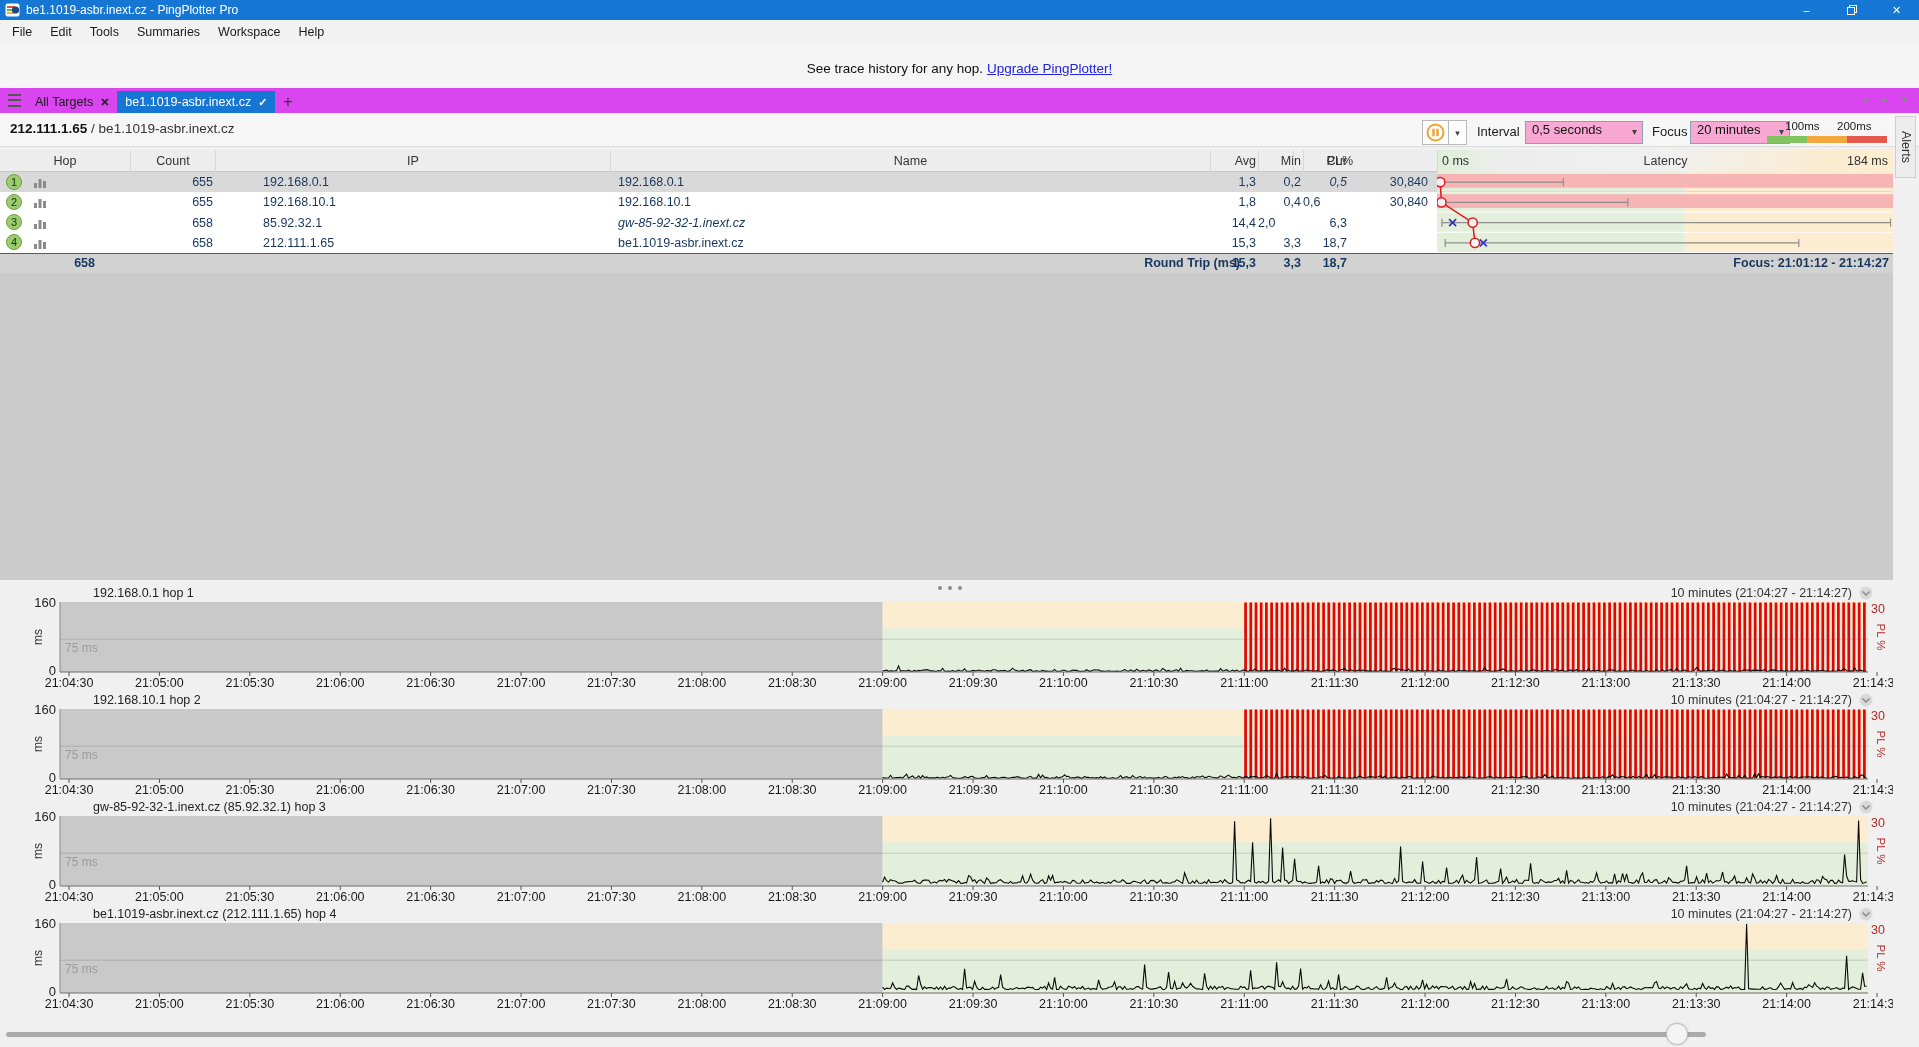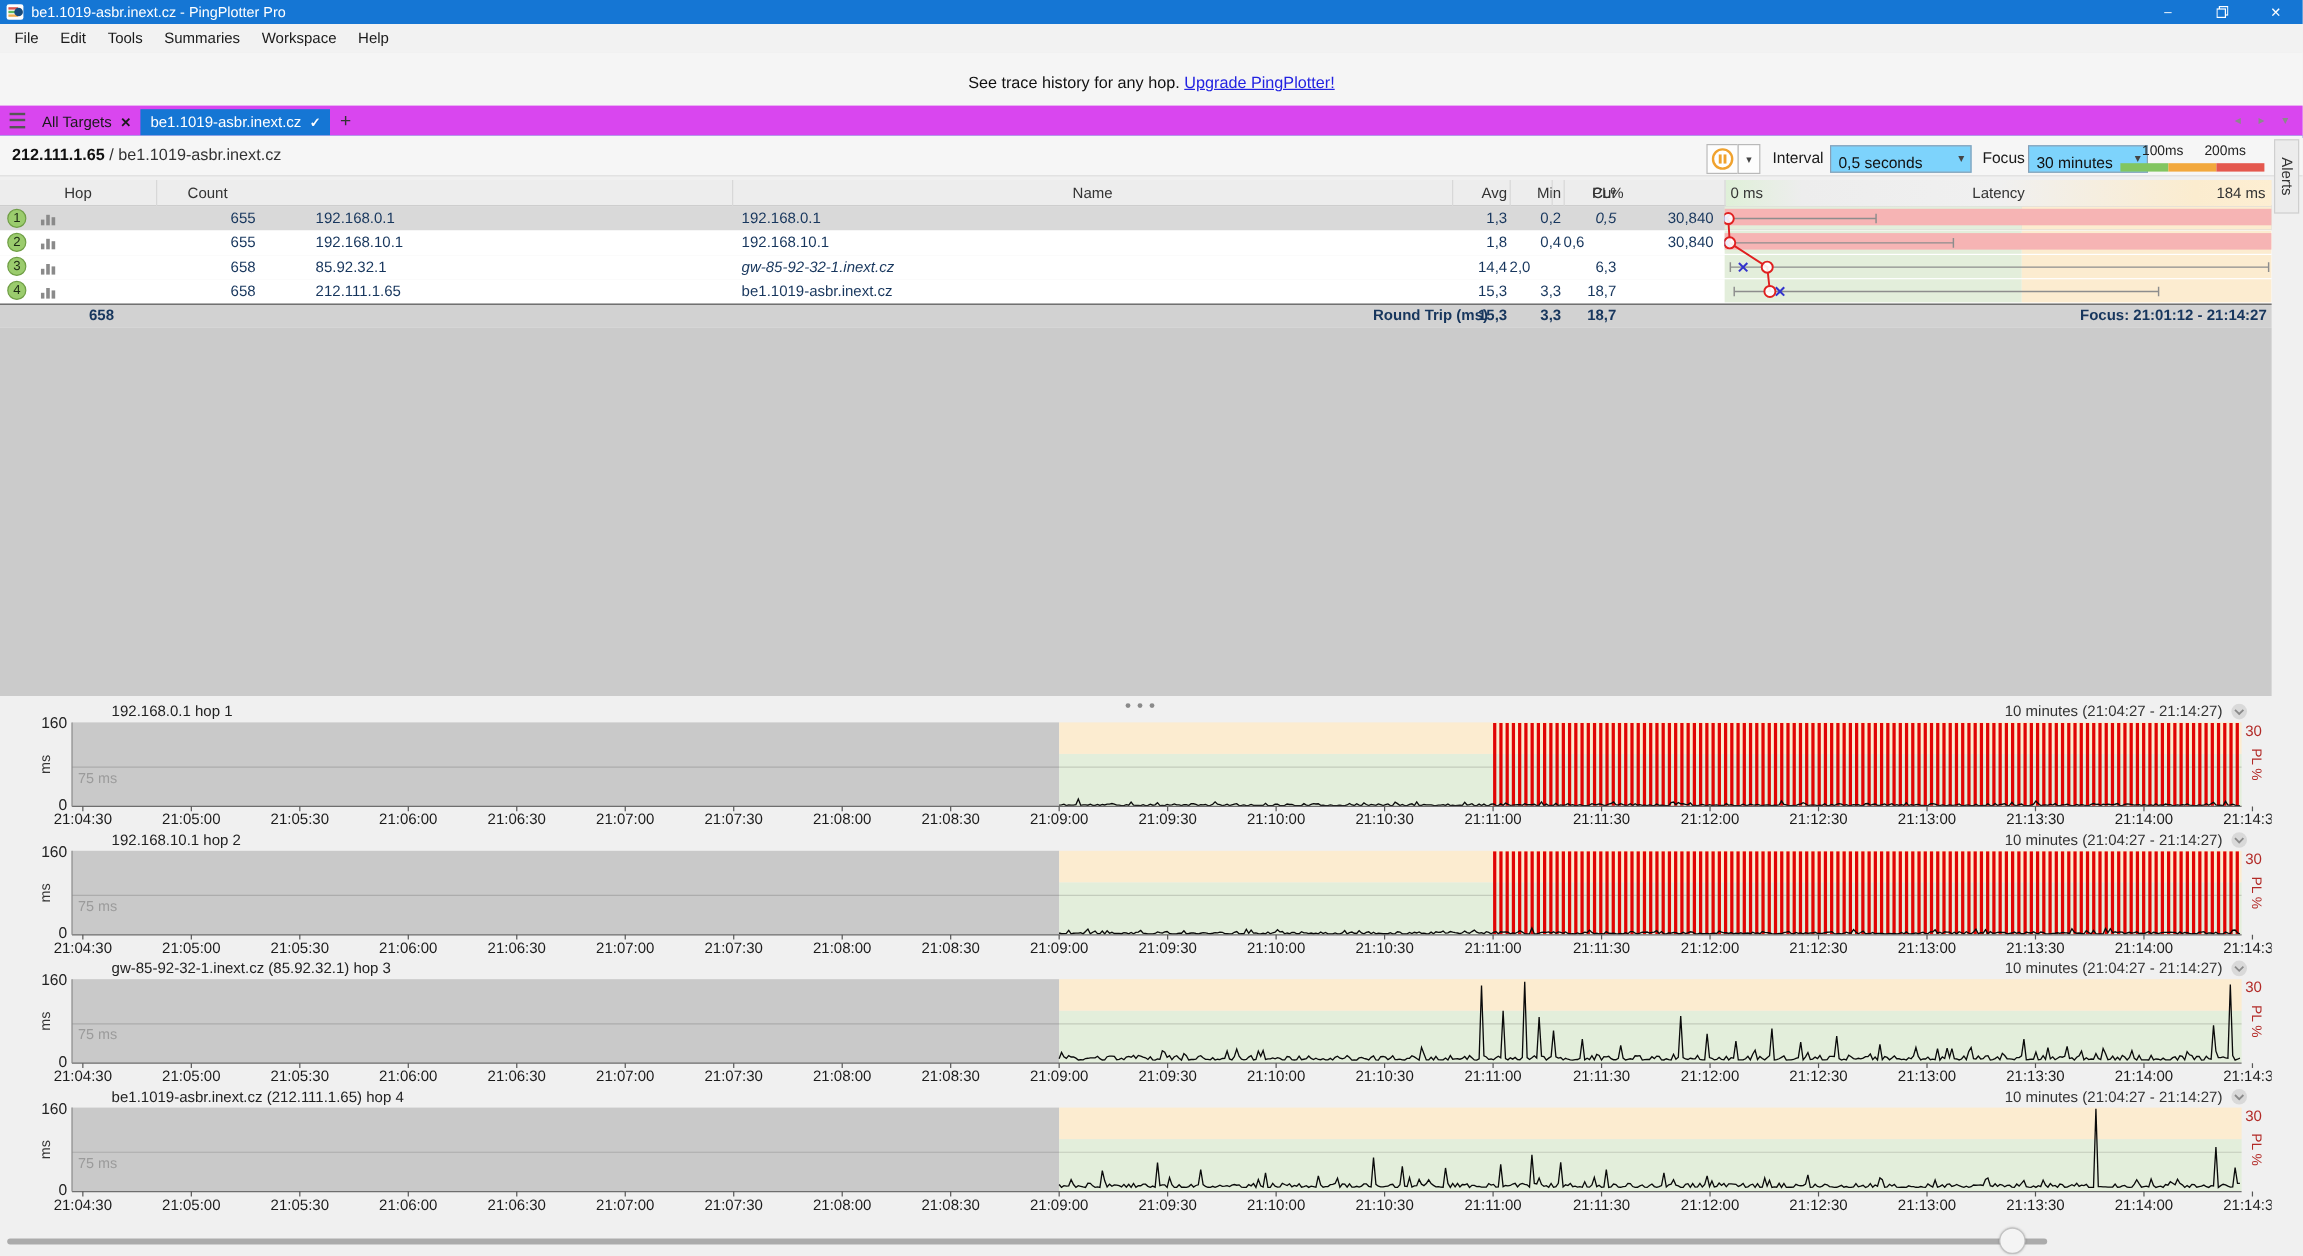--- a/index.html
+++ b/index.html
@@ -25,21 +25,21 @@
   #hamburger:before{content:"";position:absolute;left:0;right:0;top:2.5px;border-top:2px solid #555}
   .tabx{font-size:11px;font-weight:bold}
   #tab-add{font-size:16px;color:#333;padding:0 8px 2px 8px}
   #tab-arrows{position:absolute;right:6px;top:94px;font-size:10px;color:#8a8a8a;letter-spacing:6px}
   
   #targetbar{left:0;top:113px;width:1919px;height:33px;background:#f6f6f6;border-bottom:1px solid #dcdcdc;font-size:13.5px}
   #target-label{position:absolute;left:10px;top:8px;color:#333}
   #target-label b{color:#111}
   .ctl-btn{position:absolute;top:7px;height:25px;background:#fdfdfd;border:1px solid #b9b9b9;display:flex;align-items:center;justify-content:center;box-sizing:border-box}
   .ctl-label{position:absolute;top:11px;font-size:13px;color:#1a1a1a}
-  .select{position:absolute;top:8px;height:23px;background:#7dd3fc;border:1px solid #8aa0b5;box-sizing:border-box;font-size:13px;display:flex;align-items:flex-end;padding-left:6px;color:#111}
+  .select{position:absolute;top:8px;height:23px;background:#f9a8d4;border:1px solid #8aa0b5;box-sizing:border-box;font-size:13px;display:flex;align-items:flex-start;padding-left:6px;color:#111}
   .select .car{position:absolute;right:5px;top:4px;color:#444;font-size:10px}
   .leg-label{position:absolute;top:7px;font-size:11.5px;color:#222}
   .leg-seg{position:absolute;top:23px;height:7px;width:40px}
   
   #thead{left:0;top:150px;width:1893px;height:22px;background:#ededed;border-bottom:1px solid #c6c6c6;box-sizing:border-box}
   .hcell{position:absolute;top:0;height:22px;line-height:22px;font-size:12.5px;color:#333;box-sizing:border-box;border-left:1px solid #d8d8d8}
   .hc-c{text-align:center}.hc-r{text-align:right}
   #h-lat{background:linear-gradient(90deg,#dff0d8 0%,#ededed 14%,#f0f0f0 50%,#fbeccf 86%,#fdeed2 100%)}
   .trow{position:absolute;left:0;width:1893px;height:20.25px}
   .tcell{position:absolute;top:0;height:20.25px;line-height:20.25px;font-size:12.5px;color:#17365d;white-space:nowrap}
@@ -128,33 +128,34 @@
   <div class="ctl-btn" style="left:1448px;width:19px;font-size:9px;color:#444">
       <span>▾</span>
     </div>
   <span class="ctl-label" style="left:1477px">Interval</span>
   <div class="select" style="left:1525px;width:118px">
     <span>0,5 seconds</span>
     <span class="car">▾</span>
   </div>
   <span class="ctl-label" style="left:1652px">Focus</span>
   <div class="select" style="left:1690px;width:100px">
-    <span>30 minutes</span>
+    <span>20 minutes</span>
     <span class="car">▾</span>
   </div>
   <span class="leg-label" style="left:1785px">100ms</span>
   <span class="leg-label" style="left:1837px">200ms</span>
   <div class="leg-seg" style="left: 1767px; background: rgb(130, 197, 96);" id="leg0"></div>
   <div class="leg-seg" style="left: 1807px; background: rgb(242, 168, 61);" id="leg1"></div>
   <div class="leg-seg" style="left: 1847px; background: rgb(228, 88, 78);" id="leg2"></div>
 </div>
 
 <div id="thead" class="abs">
   <div class="hcell hc-c" style="left:15px;width:100px;border-left:none">Hop</div>
   <div class="hcell hc-c" style="left:130px;width:85px">Count</div>
+  <div class="hcell hc-c" style="left:215px;width:395px">IP</div>
   <div class="hcell hc-c" style="left:610px;width:600px">Name</div>
   <div class="hcell hc-r" style="left:1210px;width:46px">Avg</div>
   <div class="hcell hc-r" style="left:1258px;width:43px">Min</div>
   <div class="hcell hc-r" style="left:1303px;width:44px">Cur</div>
   <div class="hcell hc-r" style="left:1293px;width:60px">PL%</div>
   <div class="hcell" id="h-lat" style="left:1437px;width:456px">
     <span style="position:absolute;left:4px">0 ms</span>
     <span style="position:absolute;left:0;right:0;text-align:center">Latency</span>
     <span style="position:absolute;right:5px">184 ms</span>
   </div>

